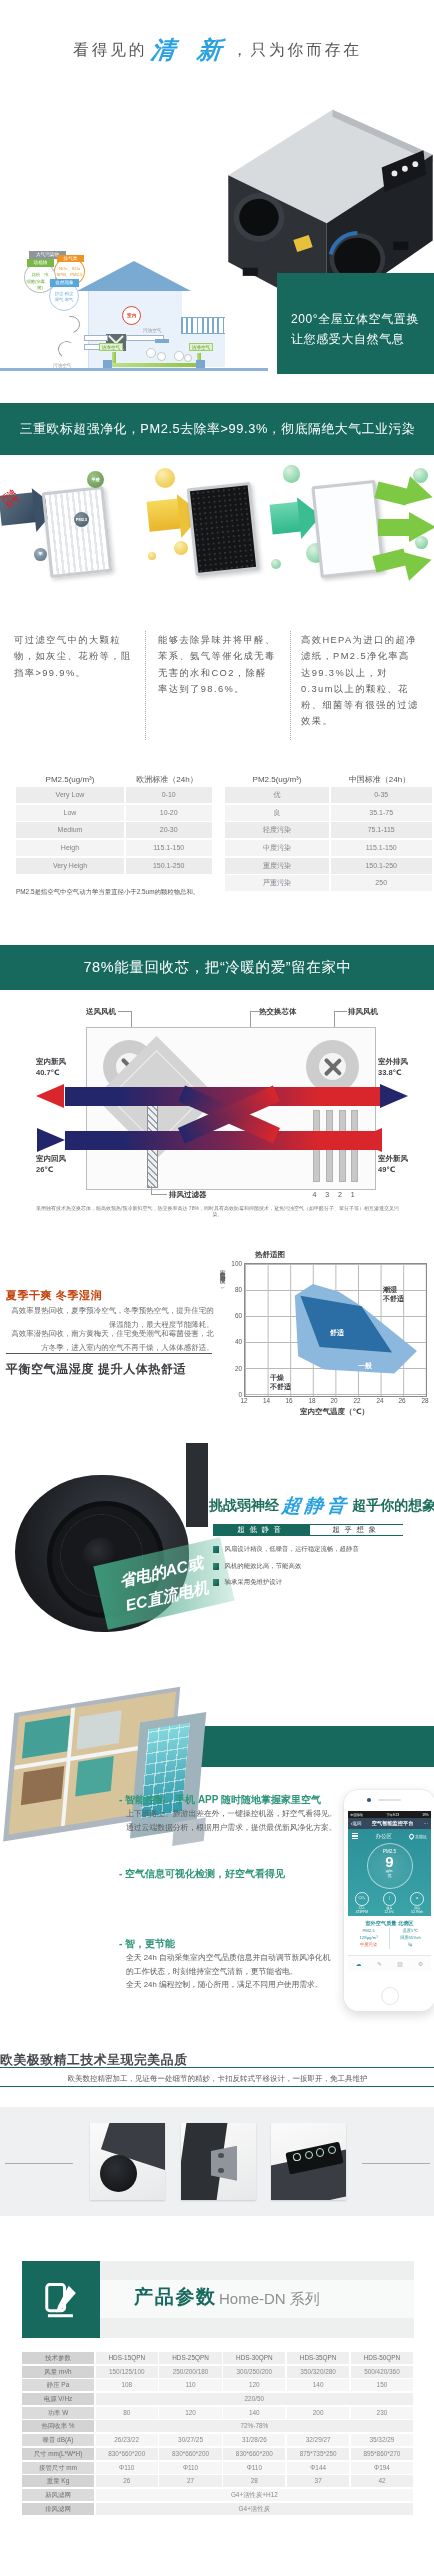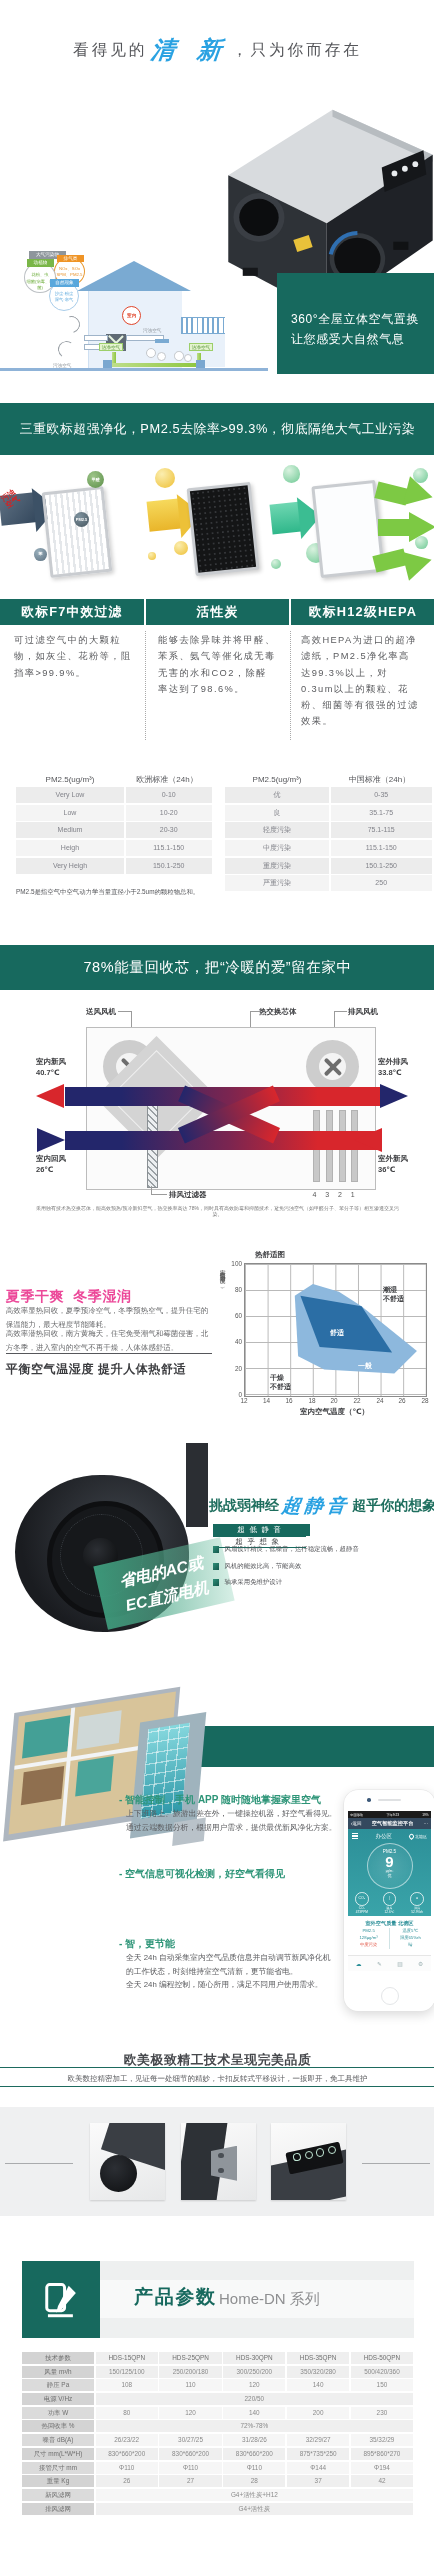--- a/index.html
+++ b/index.html
@@ -100,22 +100,22 @@
   .tri.left-red{border-right:28px solid #d8262c;}
   .tri.right-navy{border-left:28px solid #23266b;}
   .tri.right-red{border-right:28px solid #d8262c;}
   .tri.left-navy{border-left:28px solid #23266b;}
   .templab{font-size:7.5px;font-weight:bold;color:#3e3f42;line-height:1.4;}
   #hx-nums span{display:inline-block;width:12.8px;text-align:center;font-size:7px;color:#555;}
   #hxcap{top:199px;left:32px;width:371px;text-align:center;font-size:5px;color:#777;}
 
   
   #comfort{top:1246px;left:0;width:435px;height:185px;}
-  #cf-green{left:5.8px;top:42px;font-size:14px;font-weight:bold;color:#ec4899;letter-spacing:0.6px;font-family:Liberation Mono, monospace;}
-  .cf-para{left:5.8px;width:208px;font-size:7.5px;color:#6b6c6e;line-height:1.85;}
+  #cf-green{left:5.8px;top:42px;font-size:11px;font-weight:bold;color:#c2410c;letter-spacing:0.6px;}
+  .cf-para{left:5.8px;width:208px;font-size:7.5px;color:#6b6c6e;line-height:1.85;text-align:right;}
   #cf-rule{left:5.8px;top:107px;width:206px;border-top:0.6px solid #55565a;}
   #cf-bold{left:5.8px;top:115px;font-size:12px;font-weight:bold;color:#3c3d40;letter-spacing:0.6px;}
   #cf-title{left:35px;top:2.9px;font-size:7.5px;font-weight:bold;color:#3e3f42;}
   #cf-chart{left:220px;top:1.2px;width:213px;height:184px;}
   #cf-plot{left:24px;top:16px;width:181px;height:132px;border:0.6px solid #8b8b8b;
     background-image:linear-gradient(#b9b9b9 0.6px,transparent 0.6px),linear-gradient(90deg,#b9b9b9 0.6px,transparent 0.6px);
     background-size:22.6px 26px;}
   #cf-svg{position:absolute;left:0;top:0;}
   #cf-yticks span{position:absolute;right:0;font-size:6.4px;color:#555;}
   #cf-yticks{left:7px;top:16px;width:15px;height:132px;}
@@ -130,21 +130,21 @@
   #fanimg{left:14.5px;top:43px;width:226px;height:157px;}
   #fanbody{left:0;top:0;width:174px;height:157px;border-radius:50% 50% 48% 52%;background:radial-gradient(circle at 60% 40%,#40454c,#1a1c20 70%);}
   #fanring{left:32px;top:26px;width:107px;height:107px;border-radius:50%;background:#16181b;border:5.8px solid #0e0f11;}
   #fanperf{left:45px;top:39px;width:81px;height:81px;border-radius:50%;border:1.7px dotted #3c4046;}
   #fanhub{left:68px;top:63px;width:35px;height:35px;border-radius:50%;background:radial-gradient(circle at 40% 35%,#2c2f34,#08090a);}
   #fanplate{left:171px;top:-32px;width:22px;height:84px;background:#2b2e33;}
   #ribbon{left:99px;top:119px;width:130px;height:65px;transform:rotate(-13deg);background:linear-gradient(100deg,rgba(62,158,126,.95),rgba(142,210,184,.35));text-align:center;color:#fff;font-style:italic;font-weight:bold;font-size:15.7px;line-height:1.6;padding-top:8px;box-sizing:border-box;}
   #q-head{left:209px;top:61px;white-space:nowrap;}
   #q-head .pre,#q-head .suf{font-size:14px;font-weight:bold;color:#1e6e5e;vertical-align:middle;}
   #q-head .hl{font-family:"DejaVu Serif",serif;font-style:italic;font-weight:bold;font-size:19px;color:#2aa2e2;letter-spacing:3.5px;margin:0 2.9px;vertical-align:middle;display:inline-block;transform:skewX(-6deg);}
-  #q-tabs{left:213px;top:92px;width:192px;display:flex;flex-direction:column;}
+  #q-tabs{left:213px;top:92px;width:192px;display:flex;}
   #q-tab1{width:97px;height:12px;line-height:12px;background:#17695e;color:#fff;font-size:7.5px;letter-spacing:4.6px;text-align:center;}
   #q-tab2{width:93px;height:10px;line-height:10px;border-top:1.2px solid #17695e;border-bottom:1.2px solid #17695e;color:#3a3b3e;font-size:7.5px;letter-spacing:4.6px;text-align:center;}
   .qb{left:213px;display:flex;align-items:center;}
   .qb .sq{width:6.4px;height:6.4px;background:linear-gradient(135deg,#2e8f78,#14584c);margin-right:5.2px;flex:none;}
   .qb .tx{font-size:6.4px;color:#55565a;}
 
   
   #smart{top:1632px;left:0;width:435px;height:406px;}
   #steal{left:132px;top:94px;width:303px;height:41px;background:#17695e;}
   #fplan{left:7px;top:26px;width:203px;height:217px;transform:rotate(-9deg) skewX(-14deg);}
@@ -176,21 +176,21 @@
   #ph-out .t{font-size:5.2px;font-weight:bold;color:#2c8f98;padding-top:3.5px;}
   #ph-outrow{display:flex;margin-top:1.7px;}
   #ph-outrow .c{flex:1;font-size:4.3px;color:#2c8f98;line-height:1.6;}
   #ph-outrow .div{width:0.6px;background:#cfe3e5;}
   .redtx{color:#e04b3a !important;}
   #ph-tabbar{height:15px;background:#fcfcfc;border-top:0.6px solid #e6e6e6;display:flex;justify-content:space-around;align-items:center;font-size:5.8px;color:#9fb3b5;}
   #ph-tabbar .on{color:#2c8f98;}
   #ph-home{left:37px;top:197px;width:16px;height:16px;border-radius:50%;border:1.2px solid #e4e6e8;}
 
   
-  #craft-h{top:2052px;left:0;width:435px;text-align:center;font-size:12.8px;font-weight:bold;color:#46484c;letter-spacing:0.6px;}
+  #craft-h{top:2052px;left:0;width:435px;font-size:12.8px;font-weight:bold;color:#46484c;letter-spacing:0.6px;}
   .crule{left:0;width:435px;height:1.2px;background:#1d6a5e;}
   #craft-sub{top:2074px;left:0;width:435px;text-align:center;font-size:7.5px;color:#5a5b5e;}
   #craft-block{top:2107px;left:0;width:435px;height:109px;background:#eff0f1;}
   .ph-card{top:15.7px;width:75px;height:77px;background:linear-gradient(160deg,#fbfbfb,#e7e8e9);box-shadow:0 0.6px 1.7px rgba(0,0,0,.15);overflow:hidden;}
   .sideline{top:56px;width:68px;height:0.6px;background:#a9abad;}
 
   
   #pp-band{top:2261px;left:100px;width:314px;height:77px;background:#eef0f0;}
   #pp-strip{top:2280px;left:100px;width:314px;height:38px;background:#f8f9f9;}
   #pp-icon{top:2261px;left:22px;width:78px;height:77px;background:#17695e;display:flex;align-items:center;justify-content:center;}
@@ -270,21 +270,21 @@
     <div class="abs bubble" style="left:49px;top:32px;width:30px;height:30px;border:1.2px solid #a9cdea;color:#58a7dc;padding-top:8.7px;box-sizing:border-box;white-space:pre-line;">沙尘·粉尘
 湿气·寒气</div>
     <div class="abs btag" style="left:50px;top:30px;width:29px;background:#58a7dc;">自然现象</div>
 
     <div class="abs" style="left:146px;top:99px;width:8px;height:8px;border:0.6px solid #c3c7cb;border-radius:50%;background:#fff;"></div>
     <div class="abs" style="left:157px;top:103px;width:7px;height:7px;border:0.6px solid #c3c7cb;border-radius:50%;background:#fff;"></div>
     <div class="abs" style="left:174px;top:102px;width:7.5px;height:7.5px;border:0.6px solid #c3c7cb;border-radius:50%;background:#fff;"></div>
     <div class="abs" style="left:184px;top:105px;width:6.4px;height:6.4px;border:0.6px solid #c3c7cb;border-radius:50%;background:#fff;"></div>
 
     <div class="abs" id="callout">
-      <div>360°全屋立体空气置换</div>
+      <div>200°全屋立体空气置换</div>
       <div>让您感受大自然气息</div>
     </div>
   </div>
 
   <div class="abs teal" id="banner1">三重欧标超强净化，PM2.5去除率&gt;99.3%，彻底隔绝大气工业污染</div>
 
   <div class="abs" id="filters">
     <div class="abs shaft" id="arr1"></div>
     <div class="abs" id="arr1h"></div>
     <div class="abs" id="dirtytext">污浊空气</div>
@@ -311,25 +311,20 @@
     <div class="abs garrshaft" style="left:376px;top:30px;width:32px;transform:rotate(14deg);"></div>
     <div class="abs garr" style="left:406px;top:24px;transform:rotate(14deg);"></div>
     <div class="abs garrshaft" style="left:378px;top:64px;width:35px;"></div>
     <div class="abs garr" style="left:409px;top:57px;"></div>
     <div class="abs garrshaft" style="left:374px;top:97px;width:32px;transform:rotate(-14deg);"></div>
     <div class="abs garr" style="left:405px;top:93px;transform:rotate(-14deg);"></div>
     <div class="abs gbub" style="left:413px;top:12.8px;width:15px;height:15px;"></div>
     <div class="abs gbub" style="left:415px;top:81px;width:12.8px;height:12.8px;"></div>
   </div>
 
-  <div class="abs" id="fheads">
-    <div class="fh">欧标F7中效过滤</div>
-    <div class="fh">活性炭</div>
-    <div class="fh">欧标H12级HEPA</div>
-  </div>
   <div class="abs fdesc" style="left:14px;">可过滤空气中的大颗粒物，如灰尘、花粉等，阻挡率&gt;99.9%。</div>
   <div class="abs fdesc" style="left:158px;">能够去除异味并将甲醛、苯系、氨气等催化成无毒无害的水和CO2，除醛率达到了98.6%。</div>
   <div class="abs fdesc" style="left:301px;">高效HEPA为进口的超净滤纸，PM2.5净化率高达99.3%以上，对0.3um以上的颗粒、花粉、细菌等有很强的过滤效果。</div>
   <div class="abs dotsep" style="left:145px;"></div>
   <div class="abs dotsep" style="left:290px;"></div>
 
   <div class="abs pmtab" id="eutab">
     <div class="hdr">
       <div>PM2.5(ug/m³)</div>
       <div>欧洲标准（24h）</div>
@@ -438,21 +433,21 @@
     <div class="abs templab" style="left:378px;top:51px;">
       <div>室外排风</div>
       <div>33.8℃</div>
     </div>
     <div class="abs templab" style="left:36px;top:148px;">
       <div>室内回风</div>
       <div>26℃</div>
     </div>
     <div class="abs templab" style="left:378px;top:148px;">
       <div>室外新风</div>
-      <div>36℃</div>
+      <div>49℃</div>
     </div>
 
     <div class="abs cline" style="left:151px;top:180px;width:0.6px;height:8px;"></div>
     <div class="abs cline" style="left:151px;top:188px;width:16px;height:0.6px;"></div>
     <div class="abs hxlab" style="left:169px;top:184px;">排风过滤器</div>
     <div class="abs" id="hx-nums" style="left:308px;top:183px;"><span>4</span><span>3</span><span>2</span><span>1</span></div>
     <div class="abs" id="hxcap">采用独有技术热交换芯体，能高效预热/预冷新鲜空气，热交换率高达 78%，同时具有高效防霉和抑菌技术，避免污浊空气（如甲醛分子、苯分子等）相互渗透交叉污染。</div>
   </div>
 
   <div class="abs" id="comfort">

